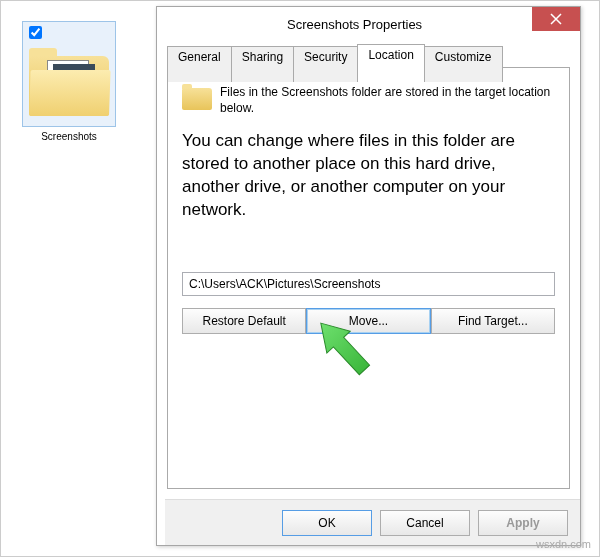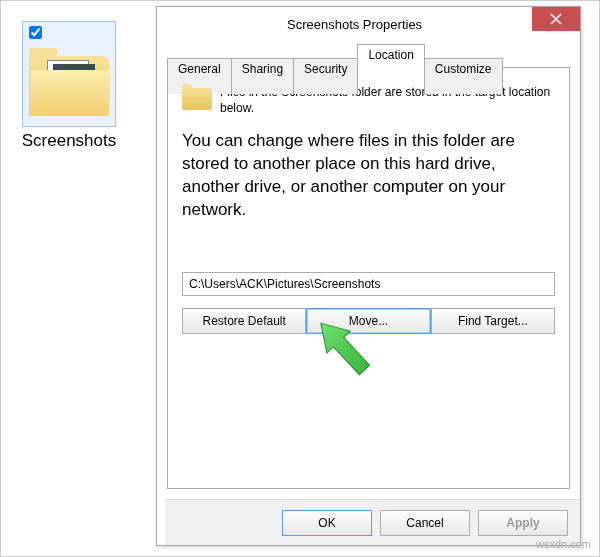--- a/index.html
+++ b/index.html
@@ -85,21 +85,21 @@
     }
     .folder-papers2 {
       position: absolute;
       width: 42px;
       height: 42px;
       background: #3a4a5a;
       top: 18px;
       left: 24px;
     }
     .folder-caption {
-      font-size: 17px;
+      font-size: 10px;
       color: #000;
       margin-top: 4px;
       text-align: center;
     }
 
     
     .dialog {
       position: absolute;
       left: 155px;
       top: 5px;
@@ -147,21 +147,21 @@
     }
     .tab {
       padding: 3px 10px;
       border: 1px solid #aaa;
       border-bottom: none;
       background: #f0f0f0;
       font-size: 12px;
       cursor: pointer;
       margin-right: -1px;
       height: 36px;
-      margin-top: 14px;
+      margin-top: 2px;
     }
     .tab.active {
       background: #fff;
       height: 25px;
       margin-top: 0;
       position: relative;
       z-index: 2;
     }
     
     .tab-content {

